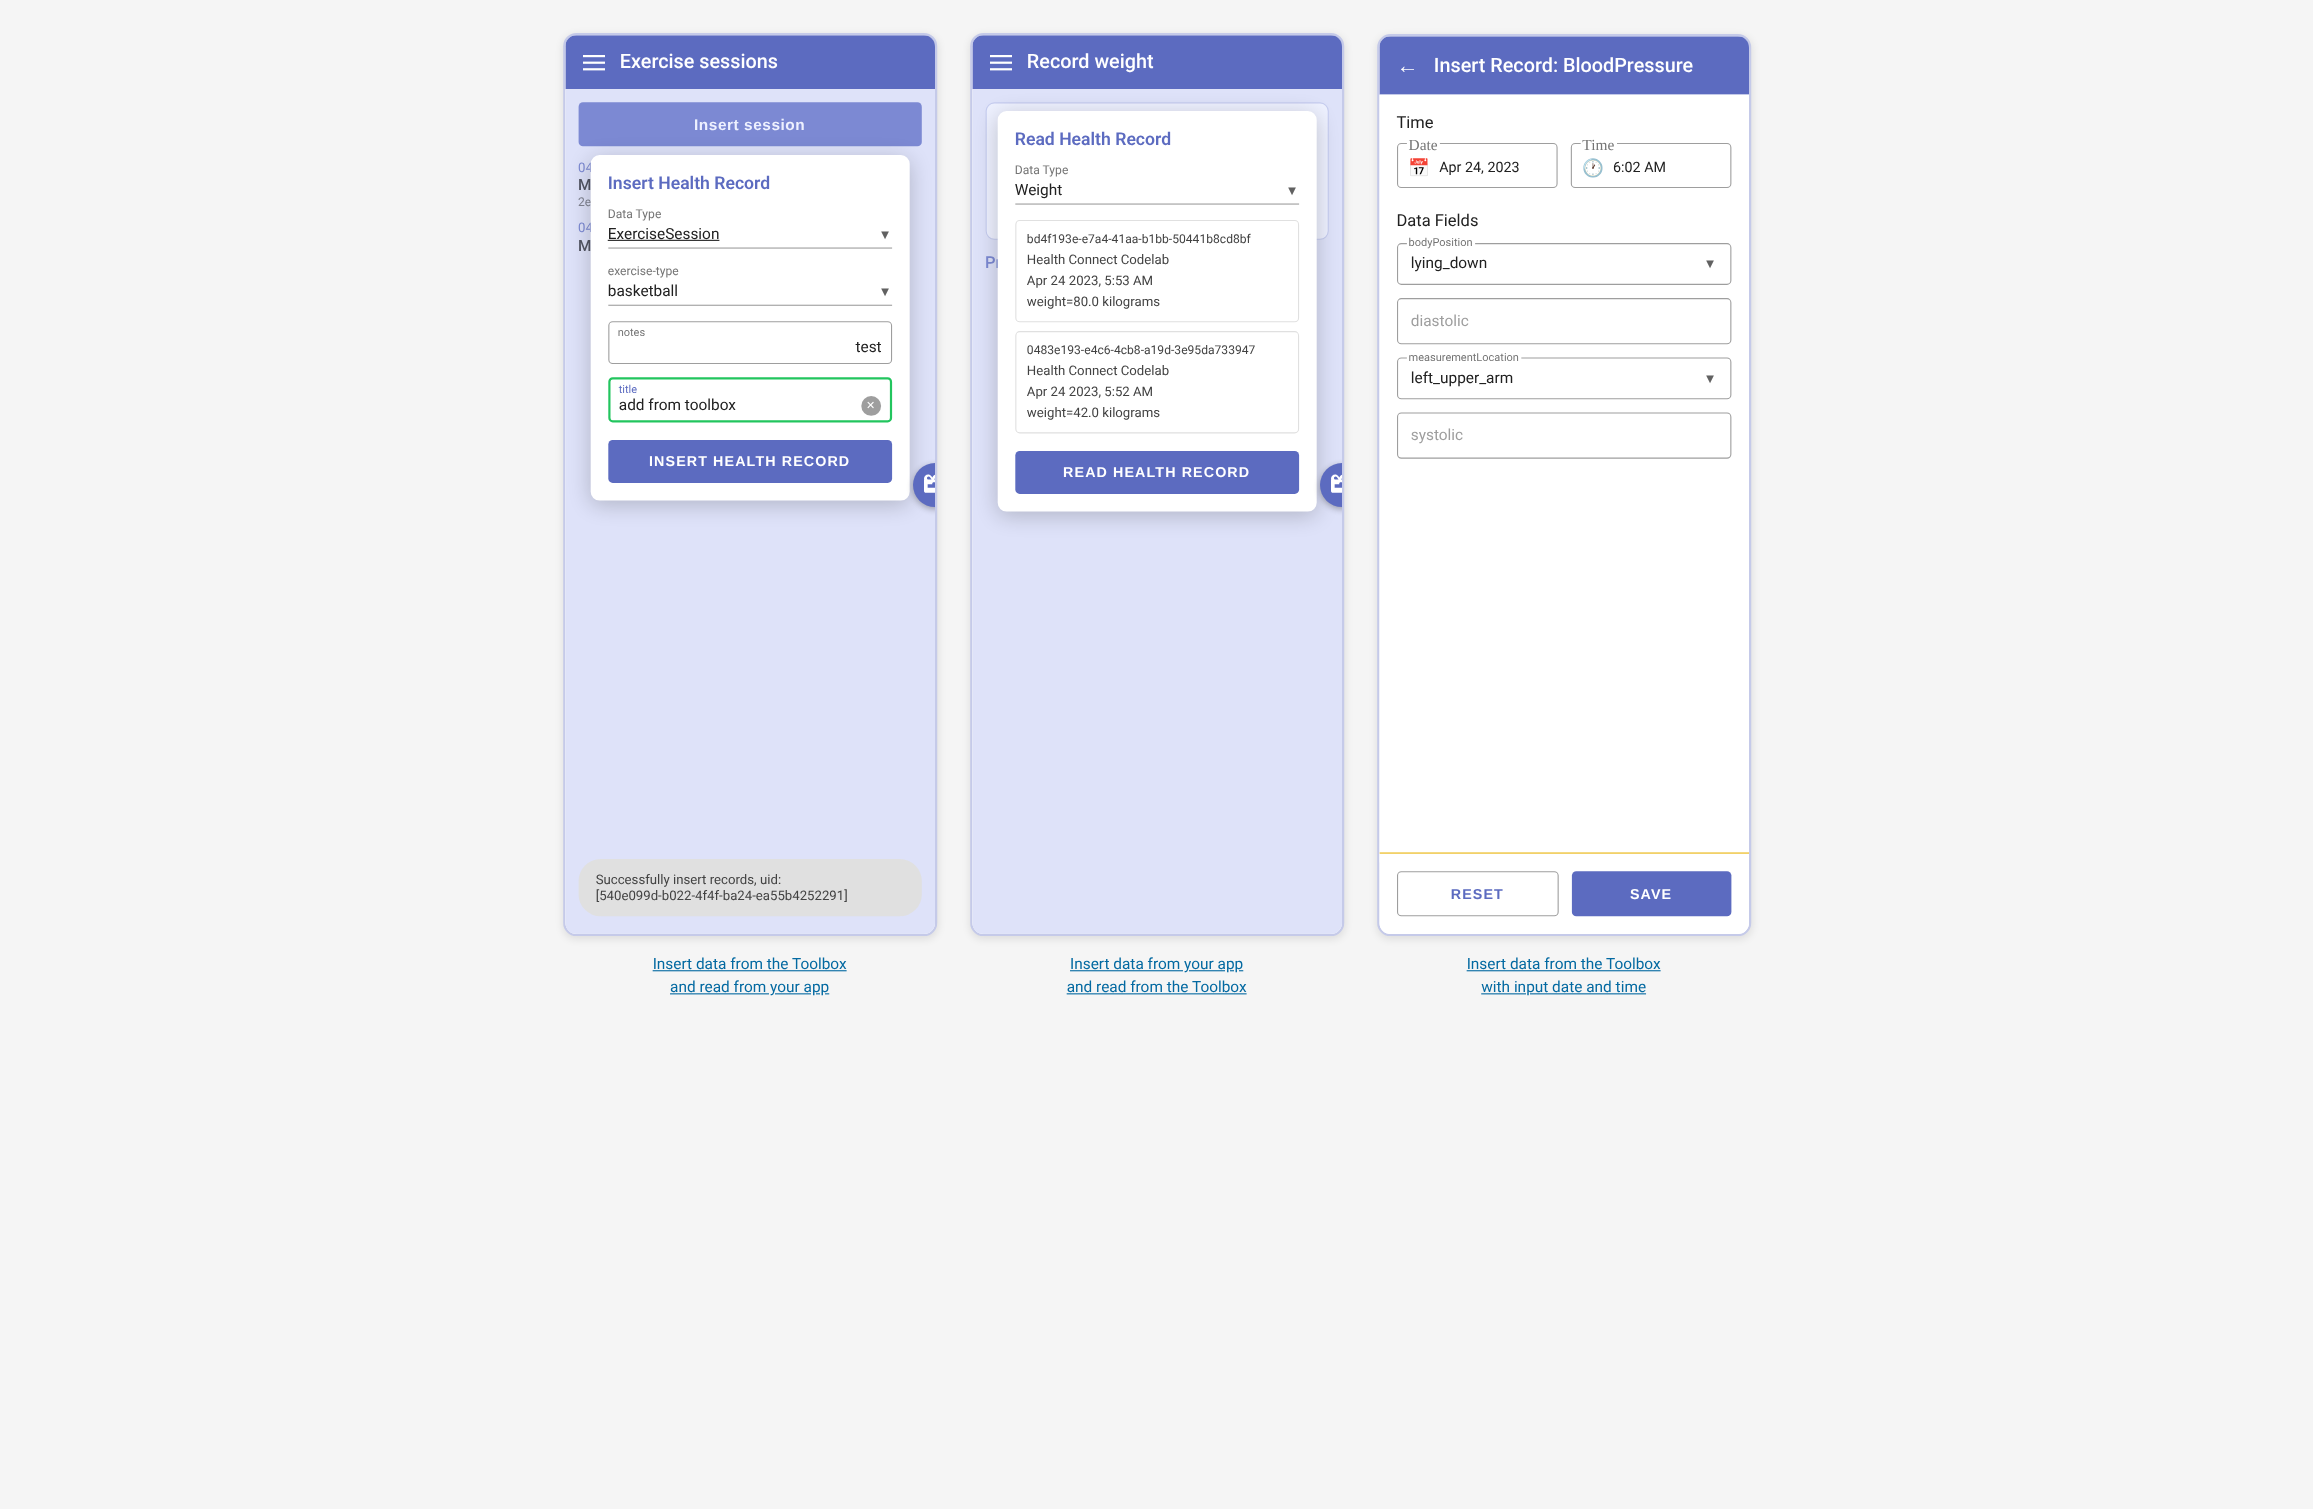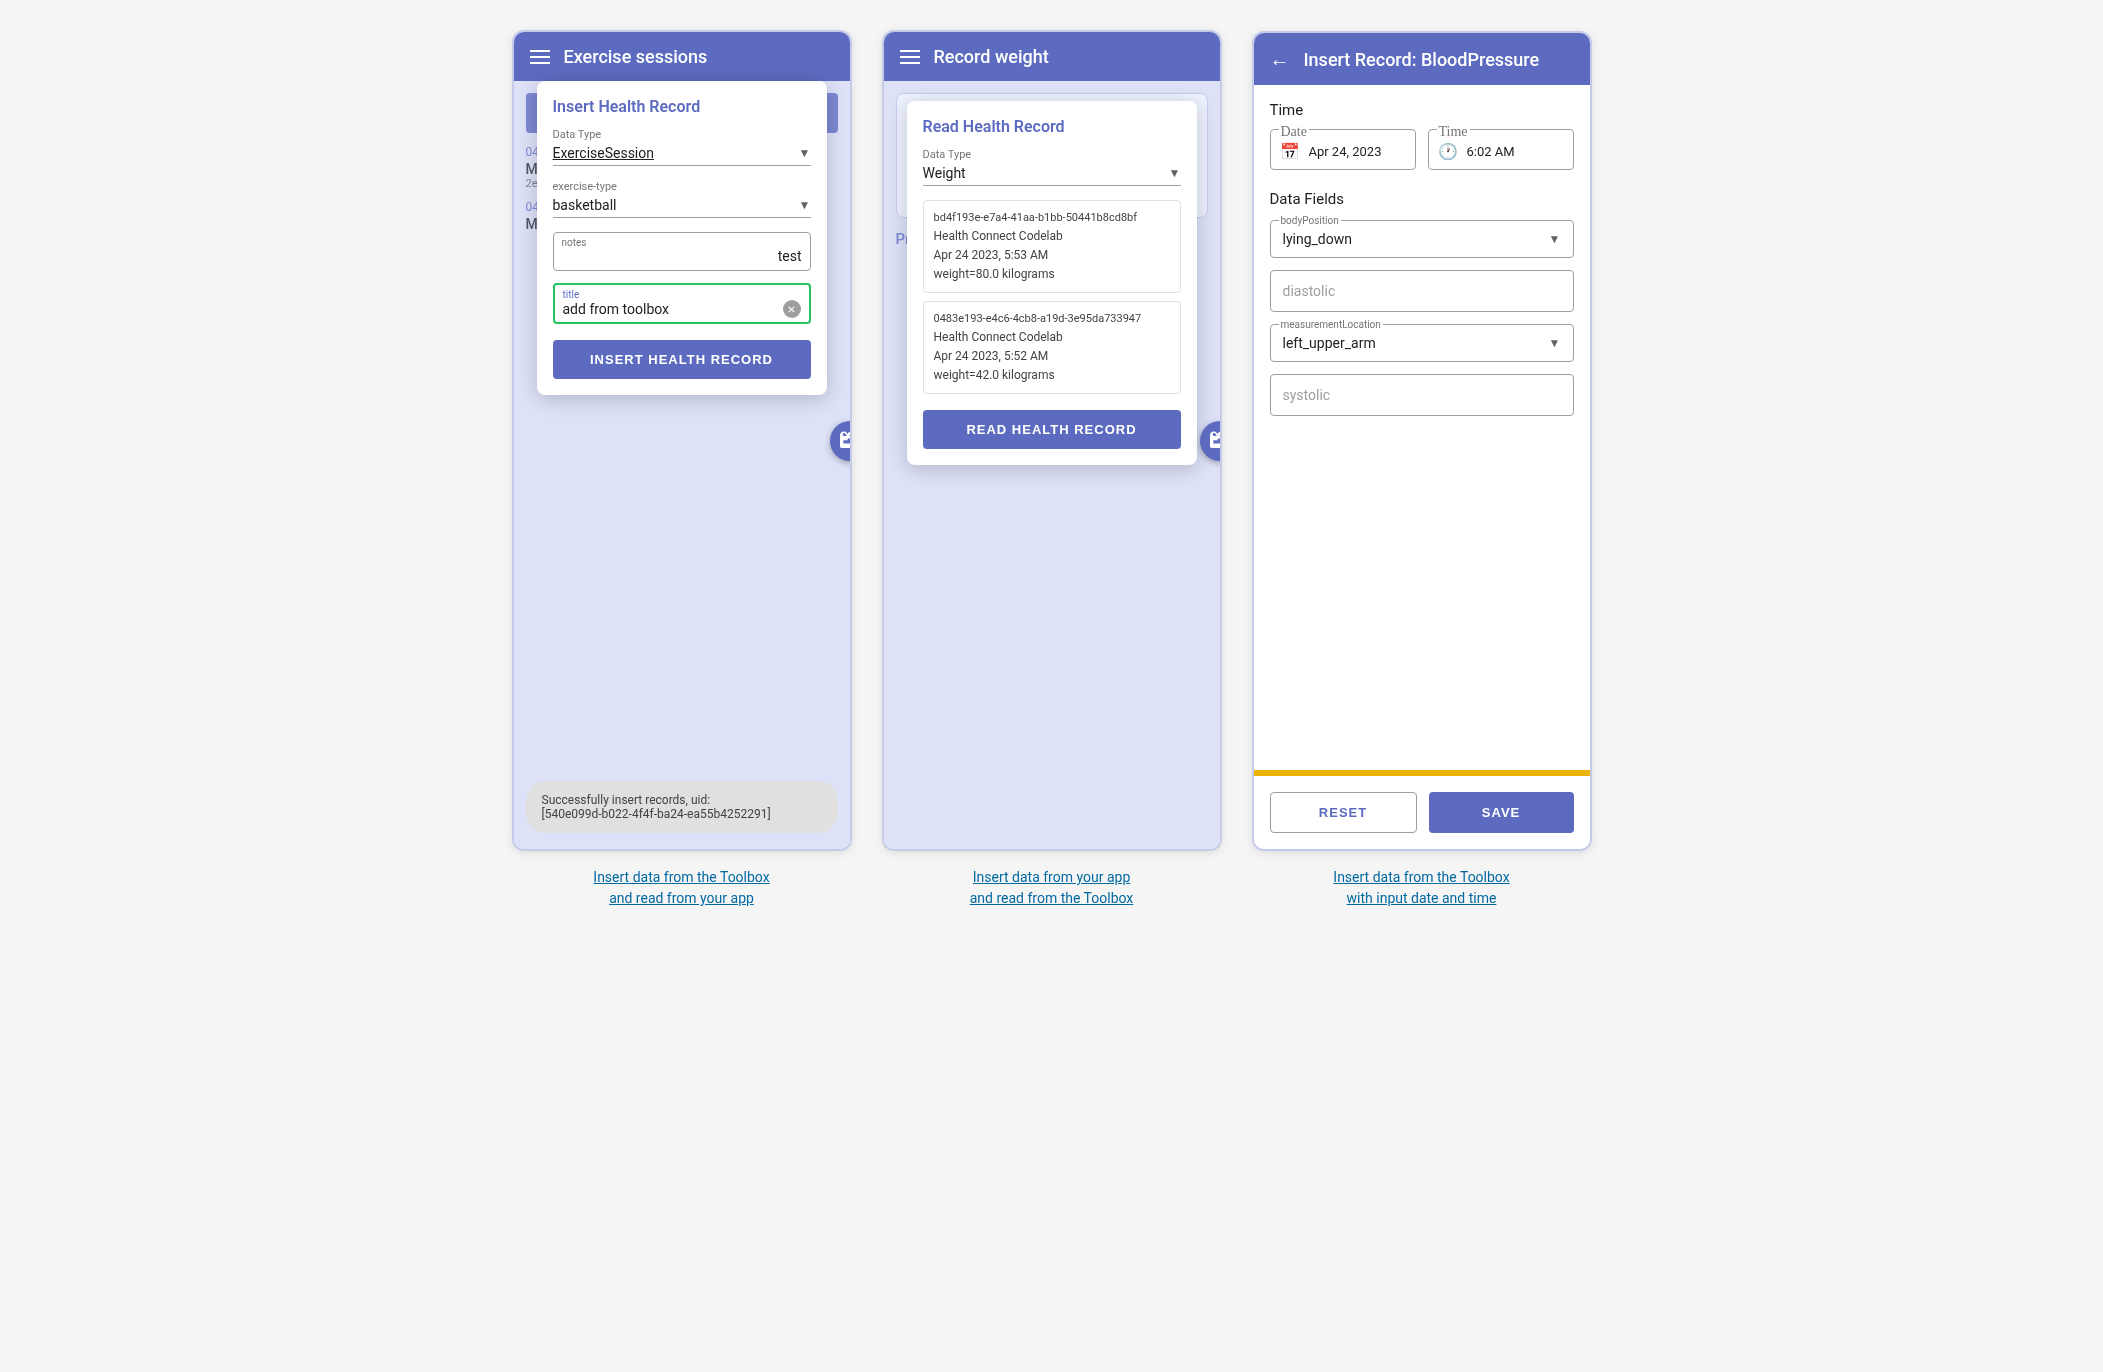--- a/index.html
+++ b/index.html
@@ -108,20 +108,21 @@
       right: 12px;
     }
     
     .dialog-overlay {
       position: absolute;
       top: 0; left: 0; right: 0; bottom: 0;
       background: rgba(200,210,255,0.3);
       display: flex;
       align-items: flex-start;
       justify-content: center;
+      padding-top: 60px;
     }
     .dialog-box {
       background: white;
       border-radius: 8px;
       padding: 16px;
       width: 290px;
       box-shadow: 0 4px 20px rgba(0,0,0,0.2);
     }
     .dialog-title {
       font-size: 16px;
@@ -352,21 +353,21 @@
       border-radius: 4px;
       padding: 12px;
       margin-bottom: 12px;
       font-size: 14px;
       color: #9e9e9e;
     }
     .screen3-footer {
       display: flex;
       gap: 12px;
       padding: 16px;
-      border-top: 6px solid #eab308;
+      border-top: 1px solid #eab308;
       position: absolute;
       bottom: 0;
       left: 0;
       right: 0;
       background: white;
     }
     .reset-btn {
       flex: 1;
       border: 1px solid #9e9e9e;
       background: white;

